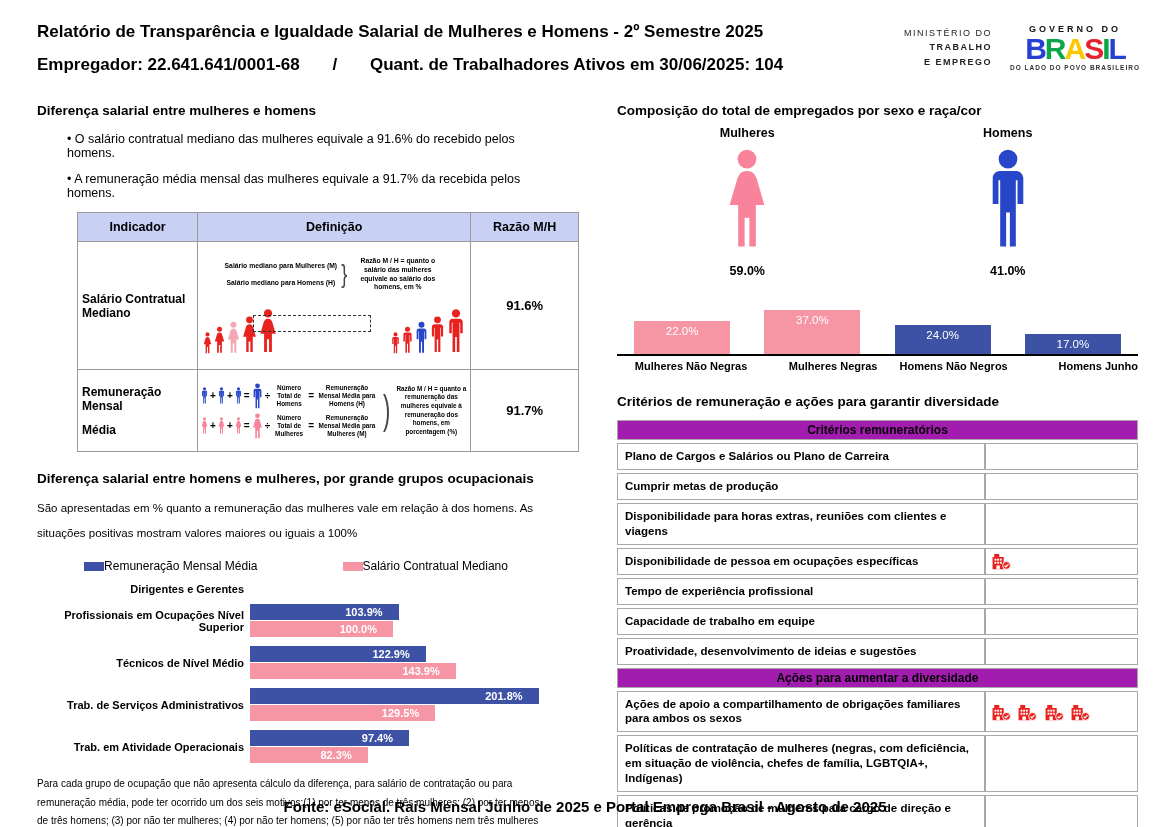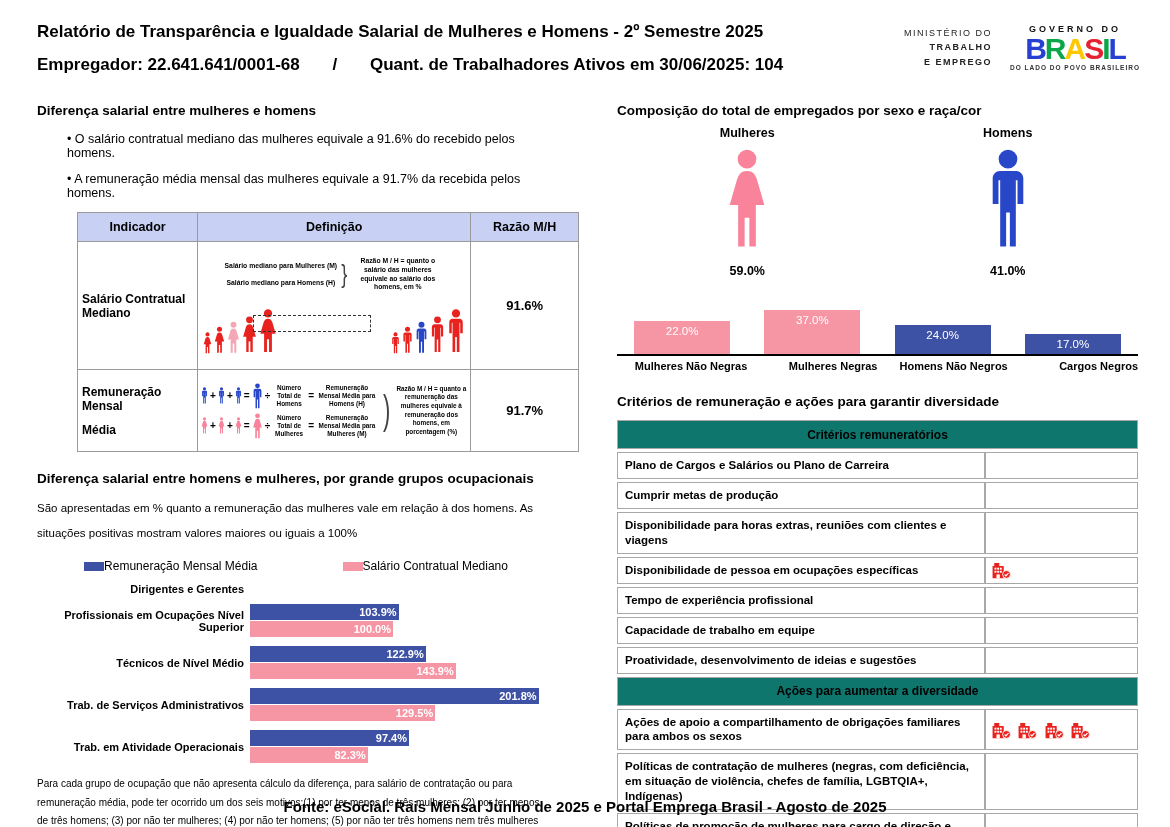--- a/index.html
+++ b/index.html
@@ -57,42 +57,42 @@
   
   .occ-sub { font-size:11.5px; line-height:2.15; margin-top:10px; width:505px; }
   .legend { display:flex; gap:85px; justify-content:center; margin:14px 0 10px 0; }
   .legend .item { display:flex; align-items:center; font-size:12px; }
   .legend .sw { width:20px; height:9px; }
   .occ-chart { margin-top:10px; }
   .occ-row { display:flex; margin-bottom:9px; }
   .occ-label { width:213px; text-align:right; padding-right:6px; font-size:11px; font-weight:bold; align-self:center; }
   .occ-bars { flex:1; display:flex; flex-direction:column; gap:1px; }
   .occ-bar { height:16px; color:#fff; font-size:11px; font-weight:bold; text-align:right;
-             padding-right:2px; line-height:16px; white-space:nowrap; }
+             padding-right:16px; line-height:16px; white-space:nowrap; }
   .occ-bar.blue { background:#3d52a5; }
   .occ-bar.pink { background:#f695a3; }
   .occ-row.label-only { margin-top:6px; }
   .footnote { font-size:10px; line-height:1.85; margin-top:12px; width:516px; }
   
   .comp-figs { display:flex; margin-top:8px; }
   .comp-fig { width:50%; text-align:center; }
   .comp-fig .lbl { font-size:12.5px; font-weight:bold; margin-bottom:8px; }
   .comp-fig .pct { font-size:12.5px; font-weight:bold; margin-top:10px; }
   .comp-chart { margin-top:28px; border-bottom:2px solid #000; display:flex; align-items:flex-end; height:50px; }
   .comp-slot { width:25%; display:flex; justify-content:center; }
   .comp-bar { width:96px; color:#fff; font-size:11.5px; font-weight:normal; text-align:center; padding-top:4px; }
   .comp-bar.pink { background:#f695a3; }
   .comp-bar.blue { background:#3d52a5; }
   .comp-cats { display:flex; margin-top:4px; }
   .comp-cats .cat { width:25%; text-align:right; font-size:11px; font-weight:bold; }
   
   .crit-title { margin-top:22px; }
   table.crit { border-collapse:separate; border-spacing:0 3px; width:521px; margin-top:8px; }
   table.crit td { border:1px solid #a8a8a8; }
-  table.crit td.sec { background:#0f766e; font-size:12px; font-weight:bold; text-align:center; height:29px; }
+  table.crit td.sec { background:#a21caf; font-size:12px; font-weight:bold; text-align:center; height:20px; }
   table.crit td.txt { font-size:11.5px; font-weight:bold; padding:5px 7px; width:368px; line-height:1.3; }
   table.crit td.icons { padding:2px 6px; }
   table.crit td.icons svg { margin-right:3px; vertical-align:middle; }
   
   .footer { position:absolute; left:0; bottom:12px; width:1170px; text-align:center;
             font-size:15px; font-weight:bold; }
   .hidden-defs { position:absolute; width:0; height:0; overflow:hidden; }
 </style>
 </head>
 <body>
@@ -344,21 +344,21 @@
         <div class="comp-bar blue" style="height: 28.8px;"><span>24.0%</span></div>
       </div>
     <div class="comp-slot">
         <div class="comp-bar blue" style="height: 20.4px;"><span>17.0%</span></div>
       </div>
   </div>
   <div class="comp-cats">
     <div class="cat">Mulheres Não Negras</div>
     <div class="cat">Mulheres Negras</div>
     <div class="cat">Homens Não Negros</div>
-    <div class="cat">Cargos Negros</div>
+    <div class="cat">Homens Junho</div>
   </div>
 
   <div class="sec-title crit-title">Critérios de remuneração e ações para garantir diversidade</div>
 
   <table class="crit">
     <tbody>
         <tr>
           <td class="sec" colspan="2">Critérios remuneratórios</td>
         </tr>
     <tr>

